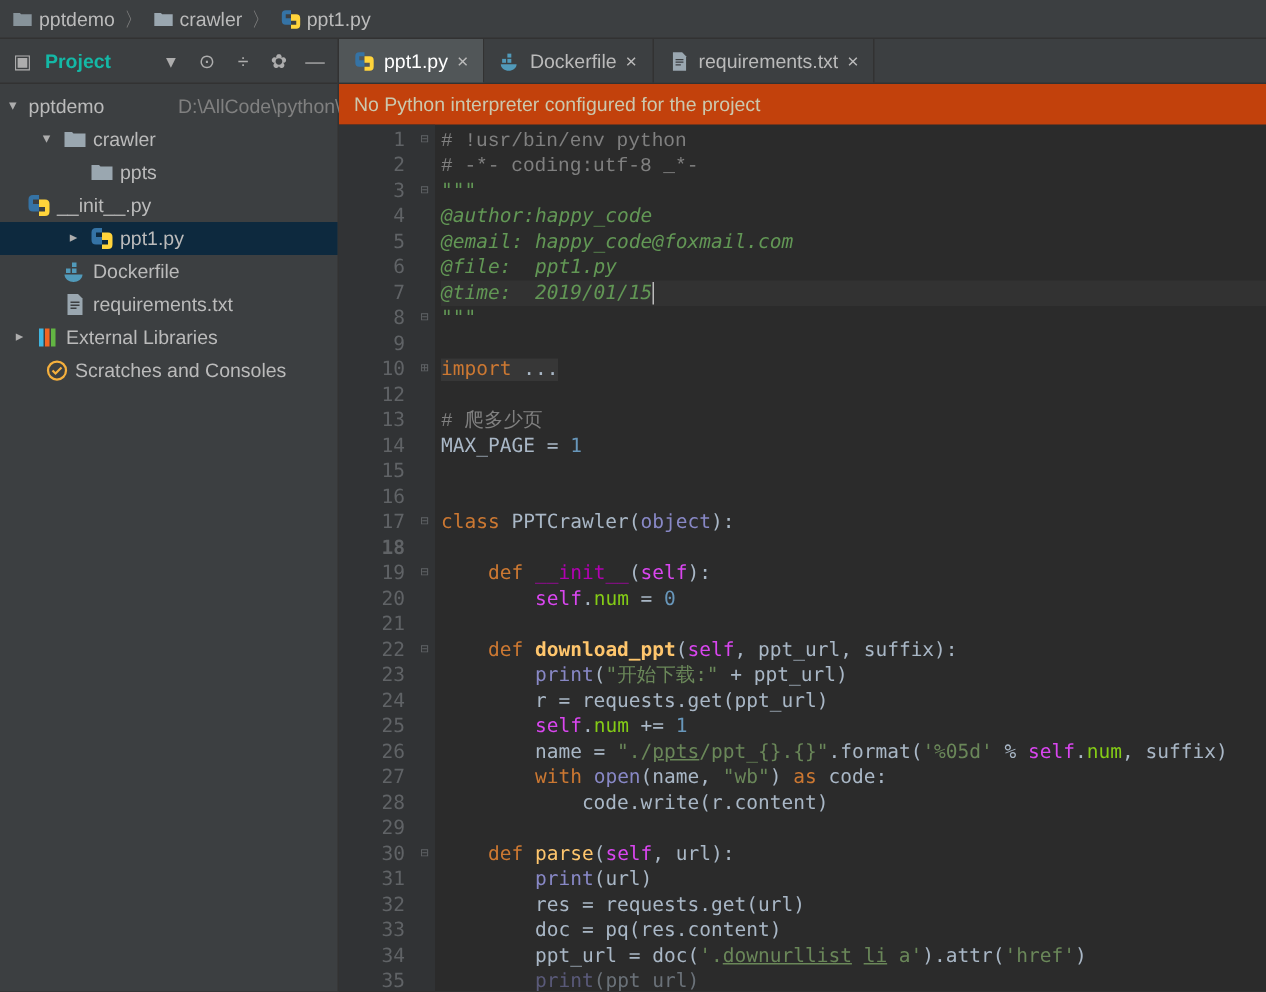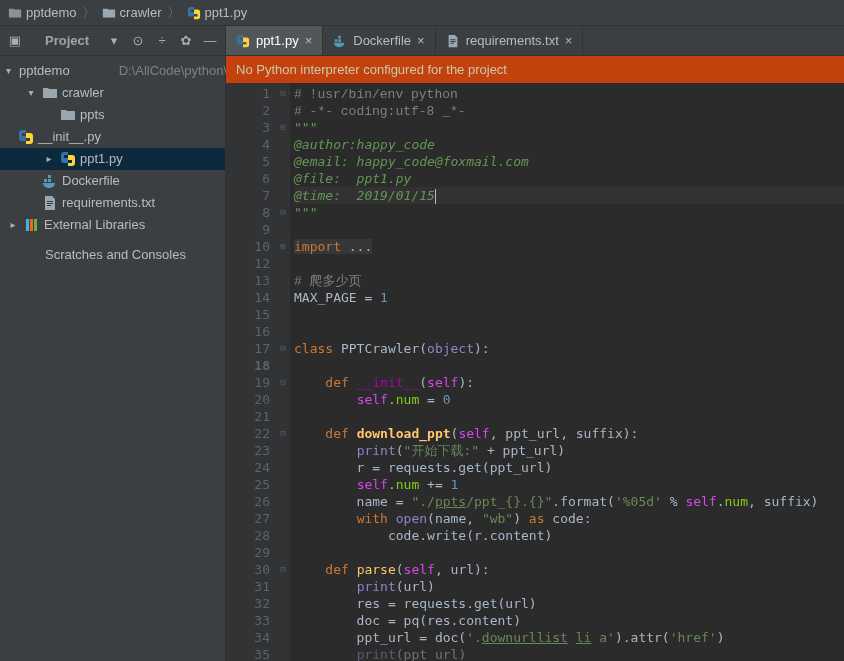--- a/index.html
+++ b/index.html
@@ -4,21 +4,21 @@
 <style>
 * { margin:0; padding:0; box-sizing:border-box; }
 body { font-family:"Segoe UI",Arial,sans-serif; font-size:13px; background:#3c3f41; color:#bbb; width:844px; height:661px; overflow:hidden; }
 .bc { height:26px; background:#3c3f41; border-bottom:1px solid #323232; display:flex; align-items:center; padding:0 8px; gap:4px; }
 .bc-sep { color:#808080; padding:0 2px; }
 .bc-item { display:flex; align-items:center; gap:4px; color:#bbb; }
 .bc-item .ico { width:14px; height:14px; display:inline-block; }
 .main { display:flex; height:635px; }
 .sidebar { width:226px; background:#3c3f41; border-right:1px solid #323232; display:flex; flex-direction:column; }
 .sb-hdr { height:30px; display:flex; align-items:center; padding:0 6px; gap:6px; border-bottom:1px solid #323232; }
-.sb-hdr .lbl { font-weight:bold; color:#a3a3a3; flex:1;margin-left:15px; }
+.sb-hdr .lbl { font-weight:bold; color:#14b8a6; flex:1; }
 .sb-hdr .tool { width:18px; height:18px; display:flex; align-items:center; justify-content:center; color:#adadad; cursor:pointer; }
 .tree { padding:4px 0; font-size:13px; line-height:22px; }
 .tree-row { display:flex; align-items:center; height:22px; gap:4px; padding-right:6px; cursor:pointer; white-space:nowrap; }
 .tree-row.sel { background:#0d293e; }
 .arrow { width:14px; text-align:center; color:#adadad; font-size:10px; }
 .tree-row .ico { width:16px; height:16px; display:inline-block; }
 .dim { color:#808080;margin-left:45px; }
 .editor { flex:1; display:flex; flex-direction:column; background:#2b2b2b; overflow:hidden; }
 .tabs { height:30px; background:#3c3f41; border-bottom:1px solid #323232; display:flex; align-items:stretch; }
 .tab { display:flex; align-items:center; gap:6px; padding:0 10px; background:#3c3f41; border-right:1px solid #323232; cursor:pointer; color:#bbb; }
@@ -143,21 +143,21 @@
         </div>
         <div class="tree-row" style="padding-left: 6px;">
           <span class="arrow">▸</span>
           <svg class="ico" viewBox="0 0 16 16">
             <rect x="2" y="2" width="3" height="12" fill="#40b6e0"></rect>
             <rect x="6" y="2" width="3" height="12" fill="#f26522"></rect>
             <rect x="10" y="2" width="3" height="12" fill="#62b543"></rect>
           </svg>
           <span>External Libraries</span>
         </div>
-        <div class="tree-row" style="padding-left: 12px; flex-direction: column;">
+        <div class="tree-row" style="padding-left: 12px;">
           <span class="arrow"></span>
           <svg class="ico" viewBox="0 0 16 16">
             <circle cx="8" cy="8" r="6" fill="none" stroke="#f4af3d" stroke-width="1.5"></circle>
             <path d="M5 8l2 2 4-4" stroke="#f4af3d" stroke-width="1.5" fill="none"></path>
           </svg>
           <span>Scratches and Consoles</span>
         </div>
       </div>
   </div>
   <div class="editor">

